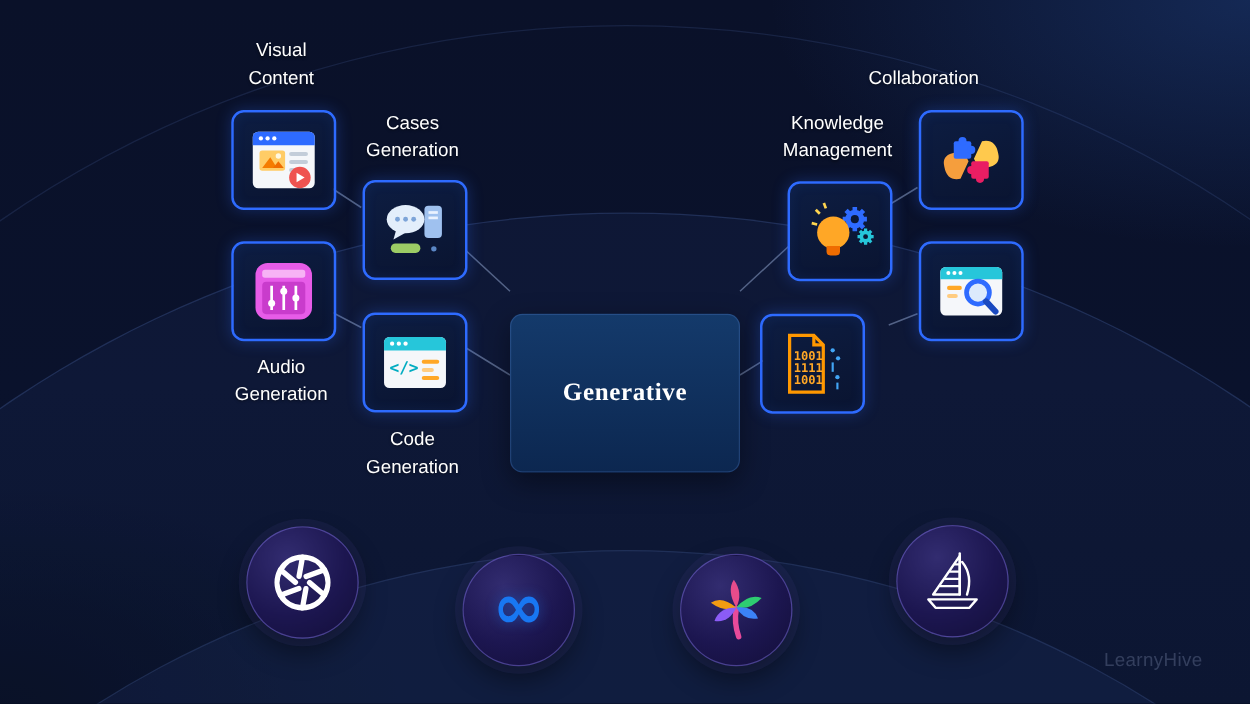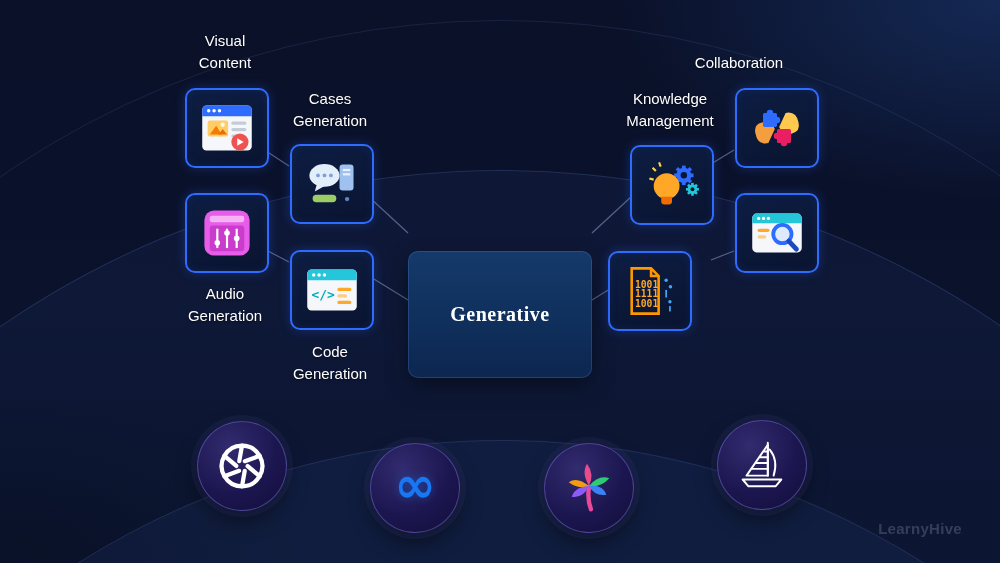--- a/index.html
+++ b/index.html
@@ -40,21 +40,21 @@
   }
   .logo-circle{
     position:absolute;width:88px;height:88px;border-radius:50%;
     background:radial-gradient(circle at 36% 28%, #322c70 0%, #1c1650 55%, #120e38 100%);
     border:1px solid rgba(132,120,232,.45);
     box-shadow:0 0 0 6px rgba(80,70,160,.12), 0 10px 22px rgba(0,0,0,.45);
     display:flex;align-items:center;justify-content:center;
   }
   .logo-circle svg{width:58px;height:58px;}
   .meta-glyph{font-size:50px;line-height:1;color:#1877f2;font-weight:700;font-family:"DejaVu Sans",sans-serif;text-shadow:0 0 10px rgba(24,119,242,.45);transform:translateY(-3px);}
-  .watermark{position:absolute;right:38px;bottom:26px;font-size:15px;color:rgba(155,170,205,.28);letter-spacing:.3px;font-weight:bold;}
+  .watermark{position:absolute;right:38px;bottom:26px;font-size:15px;color:rgba(155,170,205,.28);letter-spacing:.3px;}
 </style>
 </head>
 <body>
 
 <div class="stage">
 
   <div class="bg-circle disc-mid"></div>
   <div class="bg-circle disc-low"></div>
   <div class="bg-circle arc-top"></div>
 

